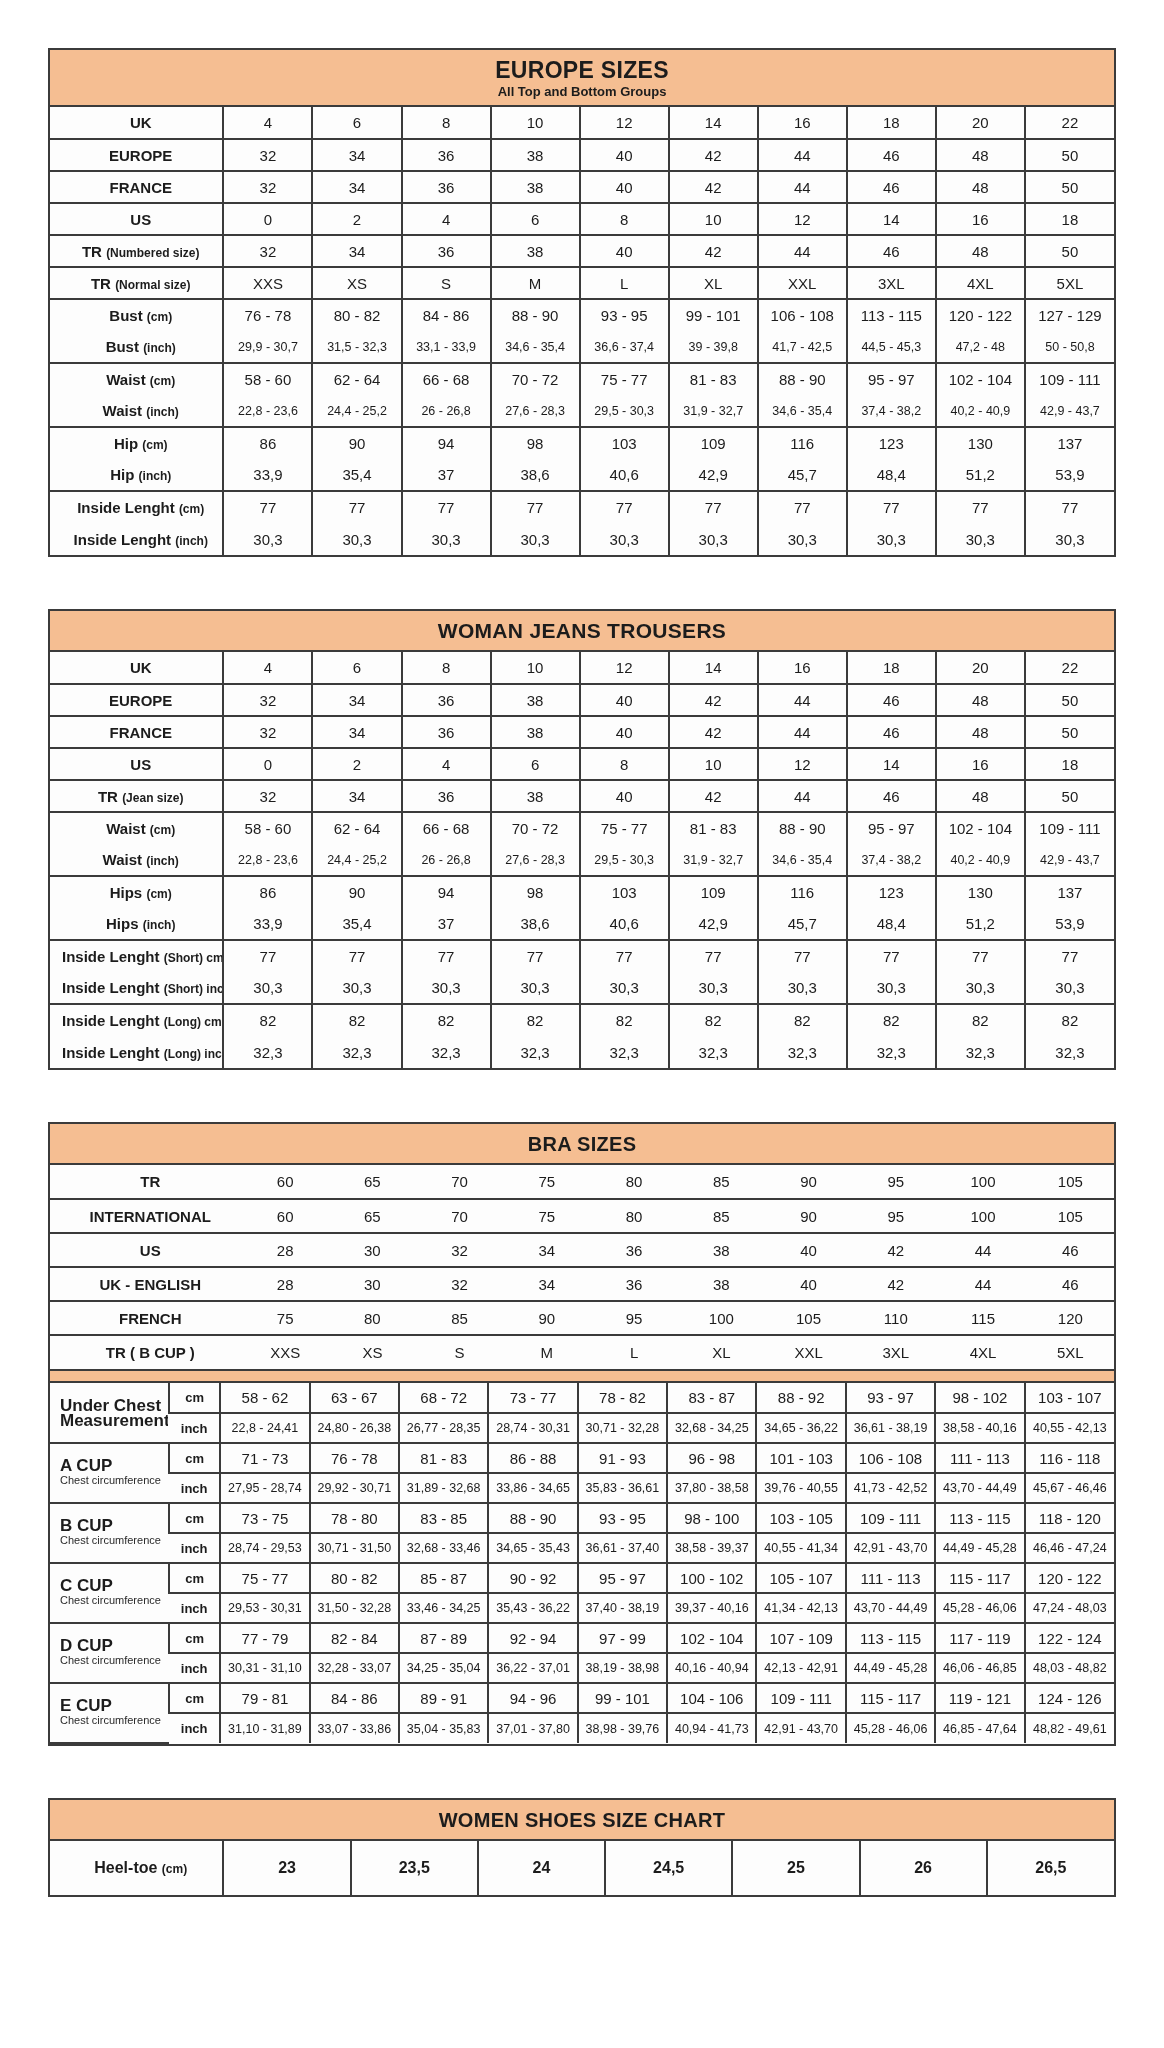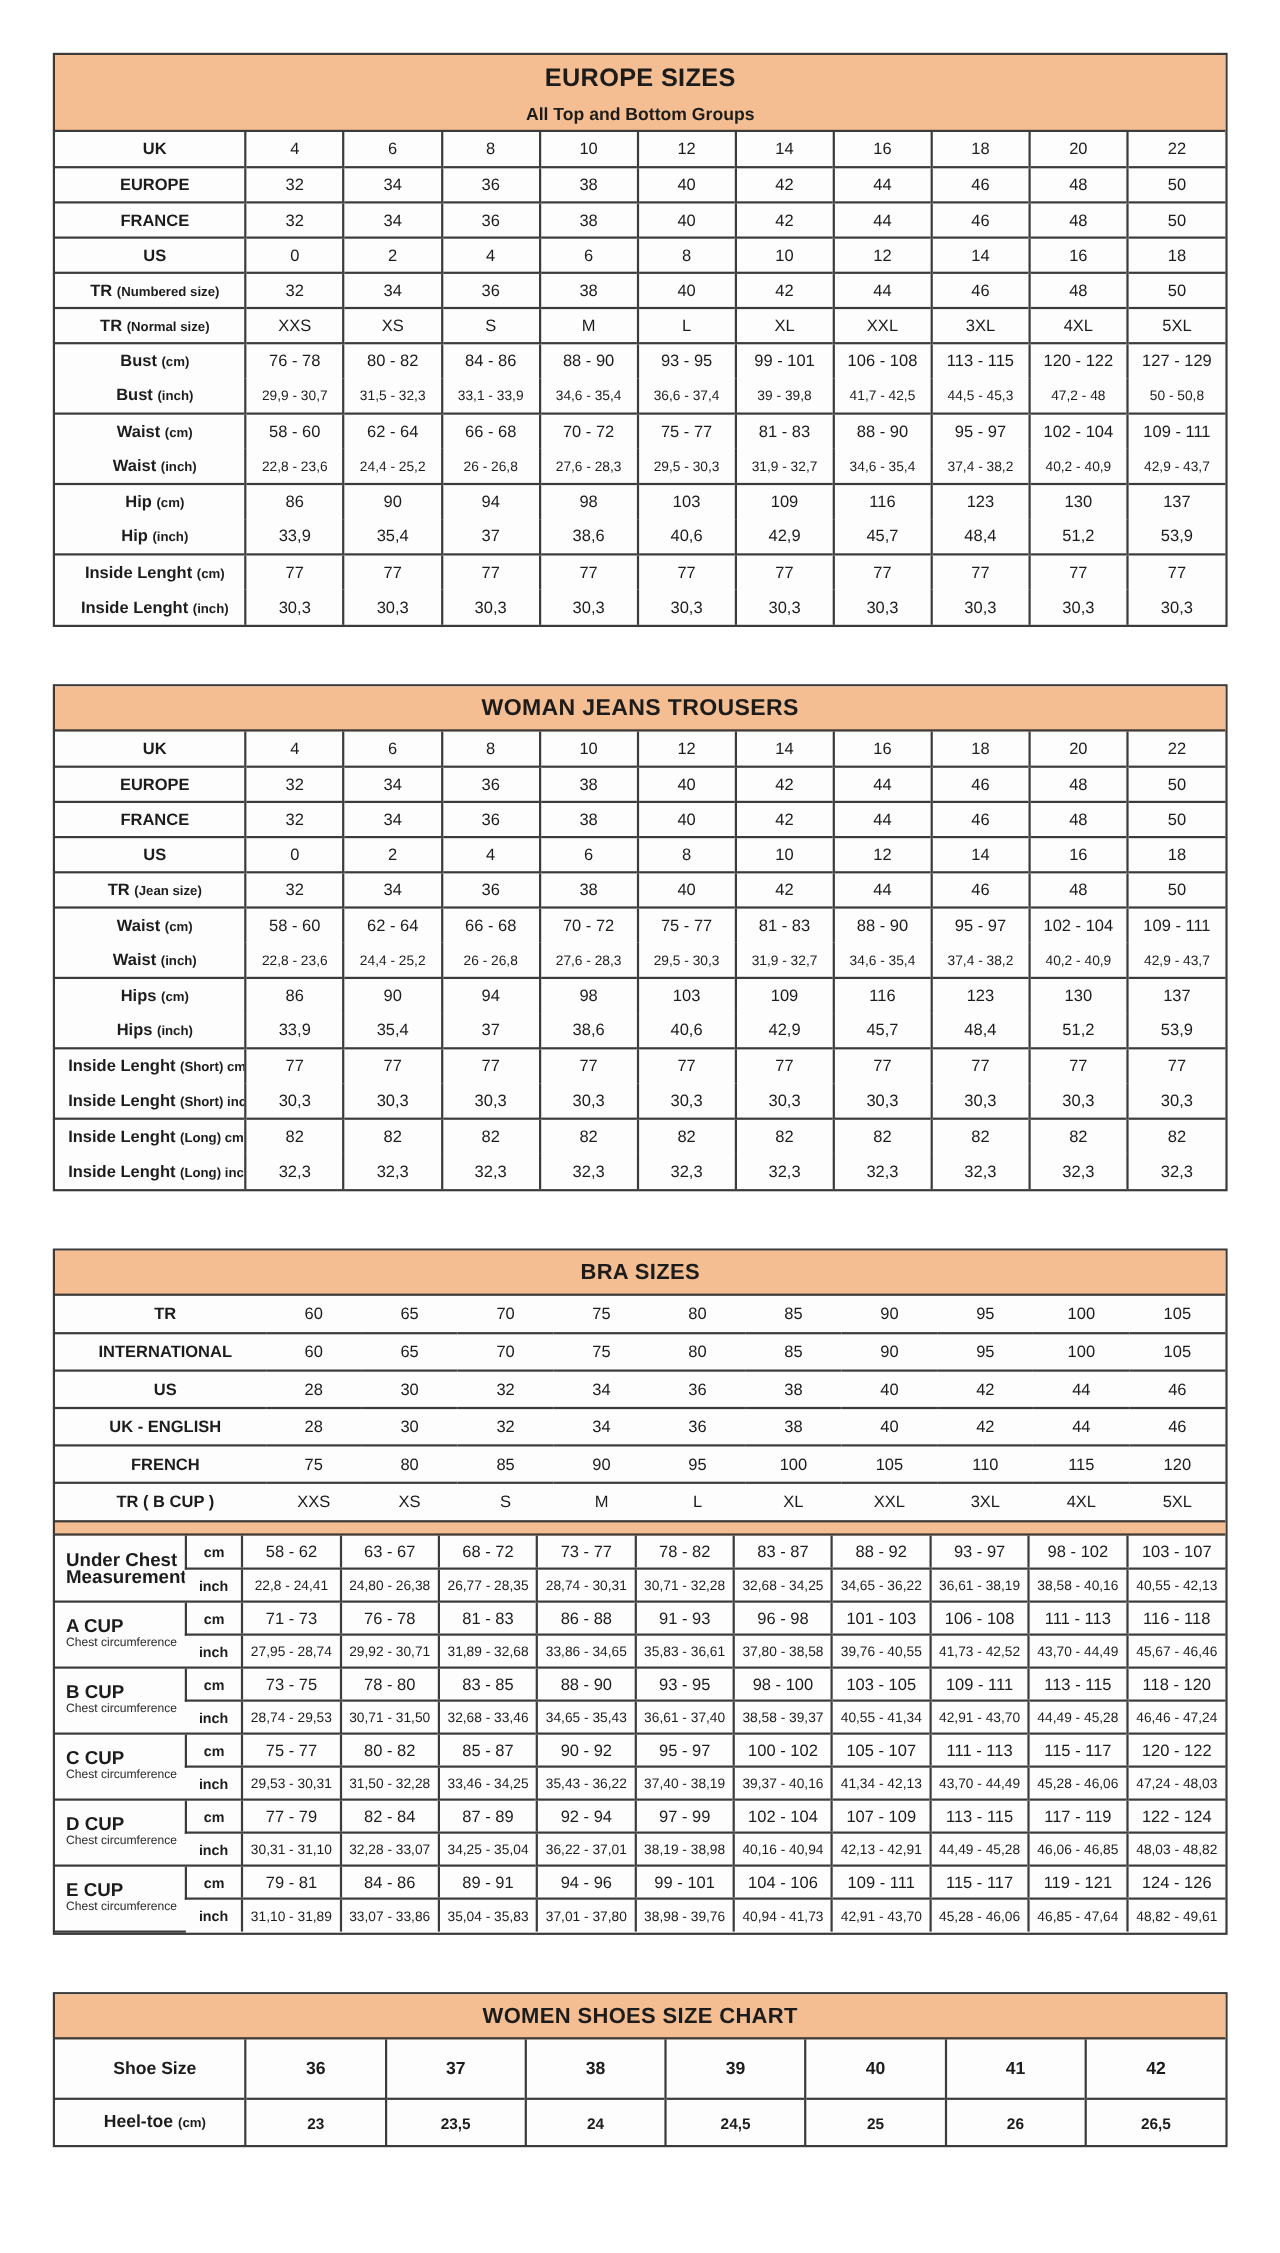--- a/index.html
+++ b/index.html
@@ -14,21 +14,21 @@
     font-family:"Liberation Sans","DejaVu Sans",sans-serif;
     color:var(--txt);
   }
   .sheet{box-sizing:border-box;width:1164px;padding:48px 48px 0 48px;}
   .tbl{border:2px solid var(--bc);background:var(--cell);margin-bottom:52px;}
   .tbl:last-child{margin-bottom:0;}
   .tbl-head{background:var(--peach);border-bottom:2px solid var(--bc);text-align:center;padding:7px 4px 6px;}
   .tbl-title{font-weight:bold;font-size:23px;letter-spacing:.3px;line-height:26px;}
   .tbl-title.mid{font-size:21px;}
   .tbl-title.sm{font-size:20px;}
-  .tbl-sub{font-weight:bold;font-size:16px;line-height:15px;margin-top:14px;}
+  .tbl-sub{font-weight:bold;font-size:13px;line-height:15px;margin-top:1px;}
   table{width:100%;border-collapse:collapse;table-layout:fixed;}
   td{padding:0 3px;vertical-align:middle;overflow:hidden;white-space:nowrap;}
   
   .grid td + td{border-left:2px solid var(--bc);}
   tbody.sec{border-top:2px solid var(--bc);}
   table.grid tbody.sec:nth-of-type(1){border-top:none;}
   .lab{font-weight:bold;text-align:center;padding-left:12px;font-size:15px;}
   .lab .paren{font-size:12px;}
   .val{text-align:center;font-size:15px;}
   .val.small{font-size:12.5px;}
@@ -806,30 +806,20 @@
           <col style="width: 11.957%;">
           <col style="width: 11.957%;">
           <col style="width: 11.957%;">
           <col style="width: 11.957%;">
           <col style="width: 11.957%;">
           <col style="width: 11.957%;">
           <col style="width: 11.957%;">
         </colgroup>
         <tbody>
           <tr>
-            <td class="lab"><span class="main">Shoe Size</span></td>
-            <td class="val">36</td>
-            <td class="val">37</td>
-            <td class="val">38</td>
-            <td class="val">39</td>
-            <td class="val">40</td>
-            <td class="val">41</td>
-            <td class="val">42</td>
-          </tr>
-          <tr>
             <td class="lab"><span class="main">Heel-toe </span><span class="paren">(cm)</span></td>
             <td class="val">23</td>
             <td class="val">23,5</td>
             <td class="val">24</td>
             <td class="val">24,5</td>
             <td class="val">25</td>
             <td class="val">26</td>
             <td class="val">26,5</td>
           </tr>
         </tbody>

